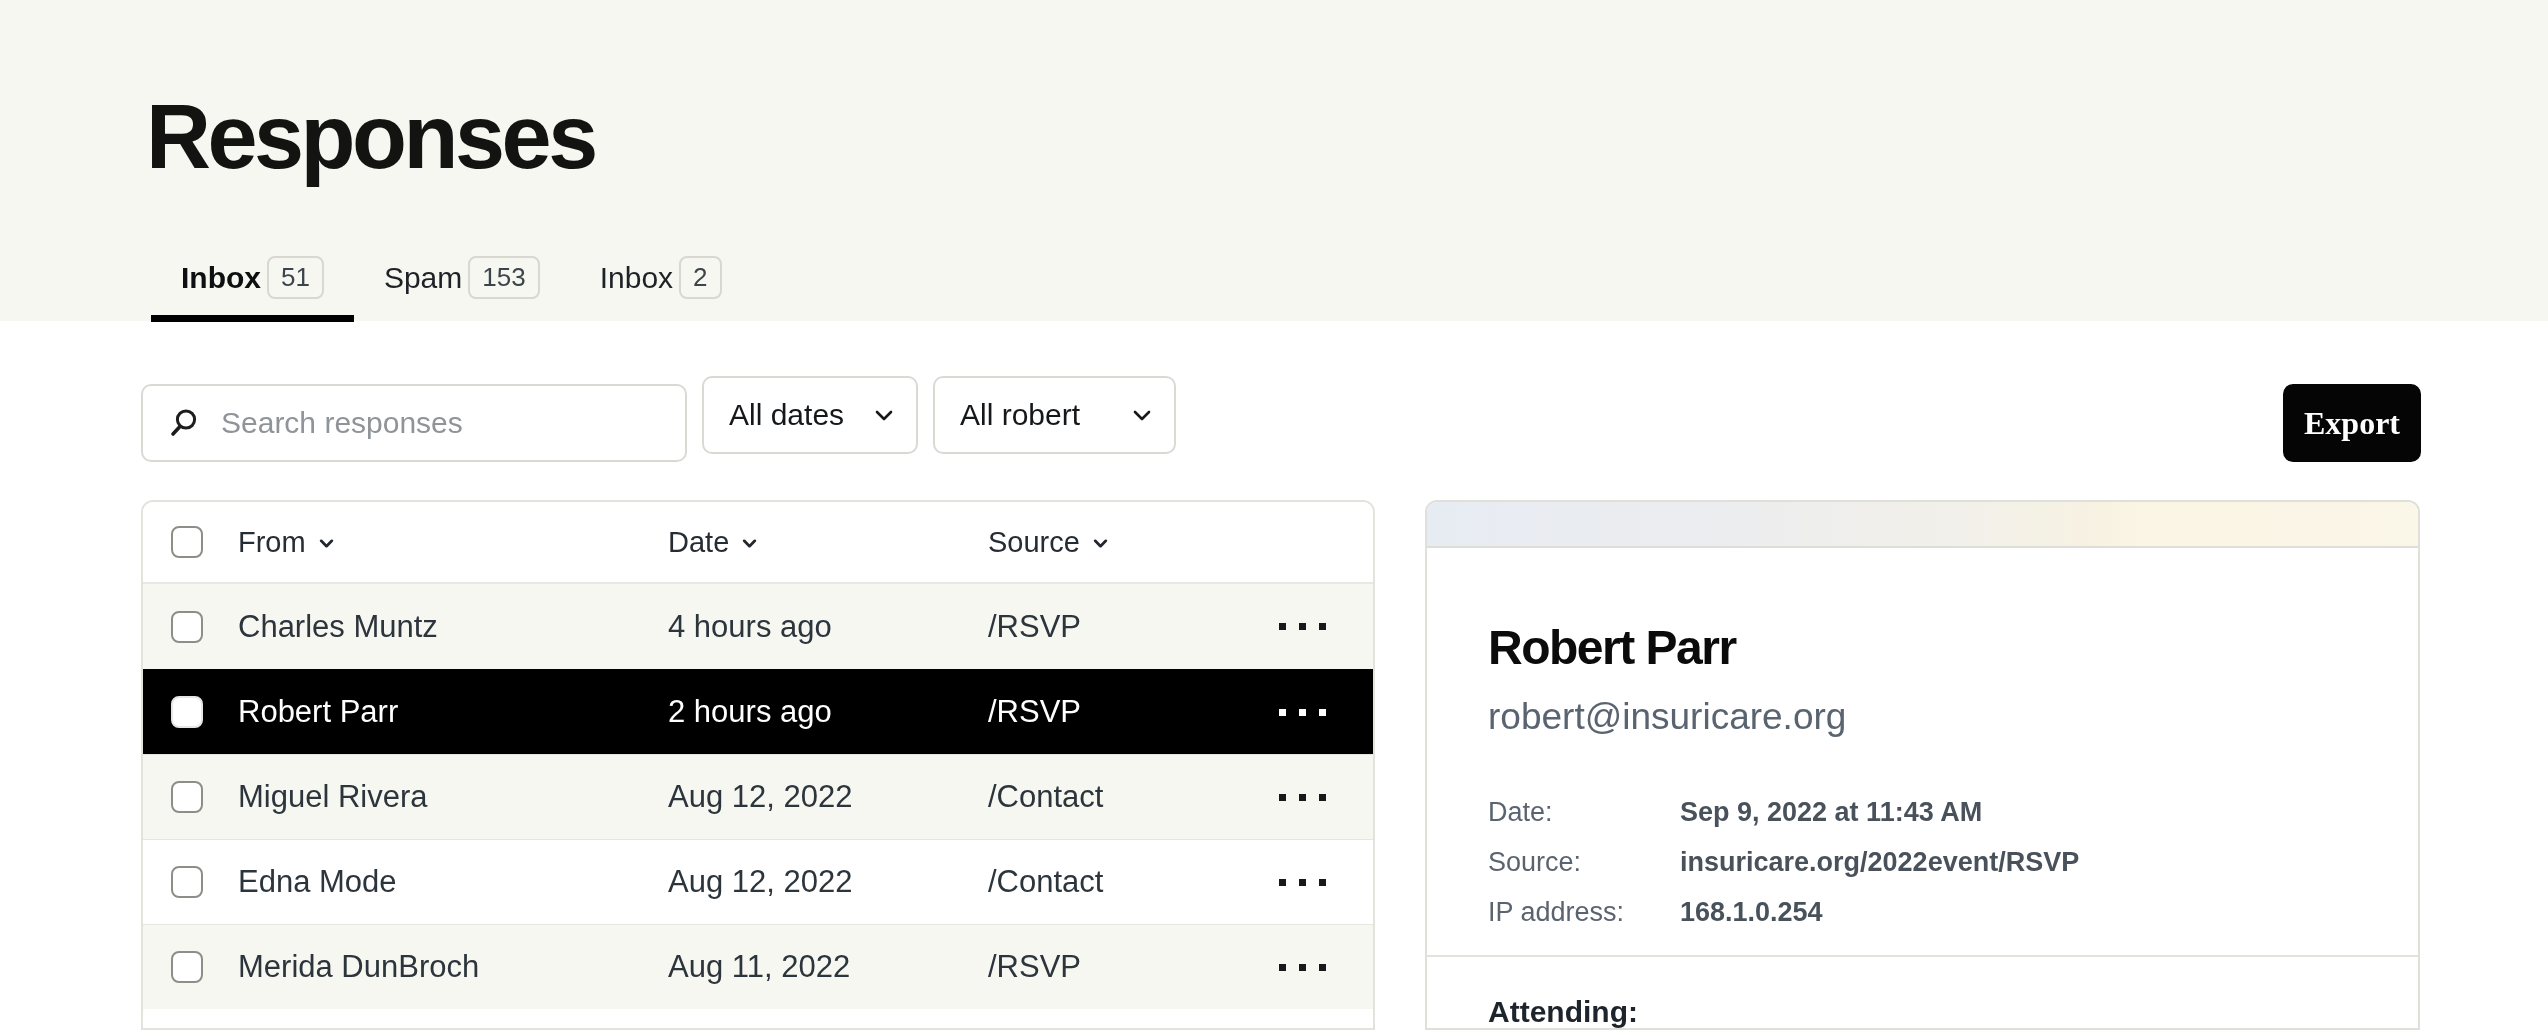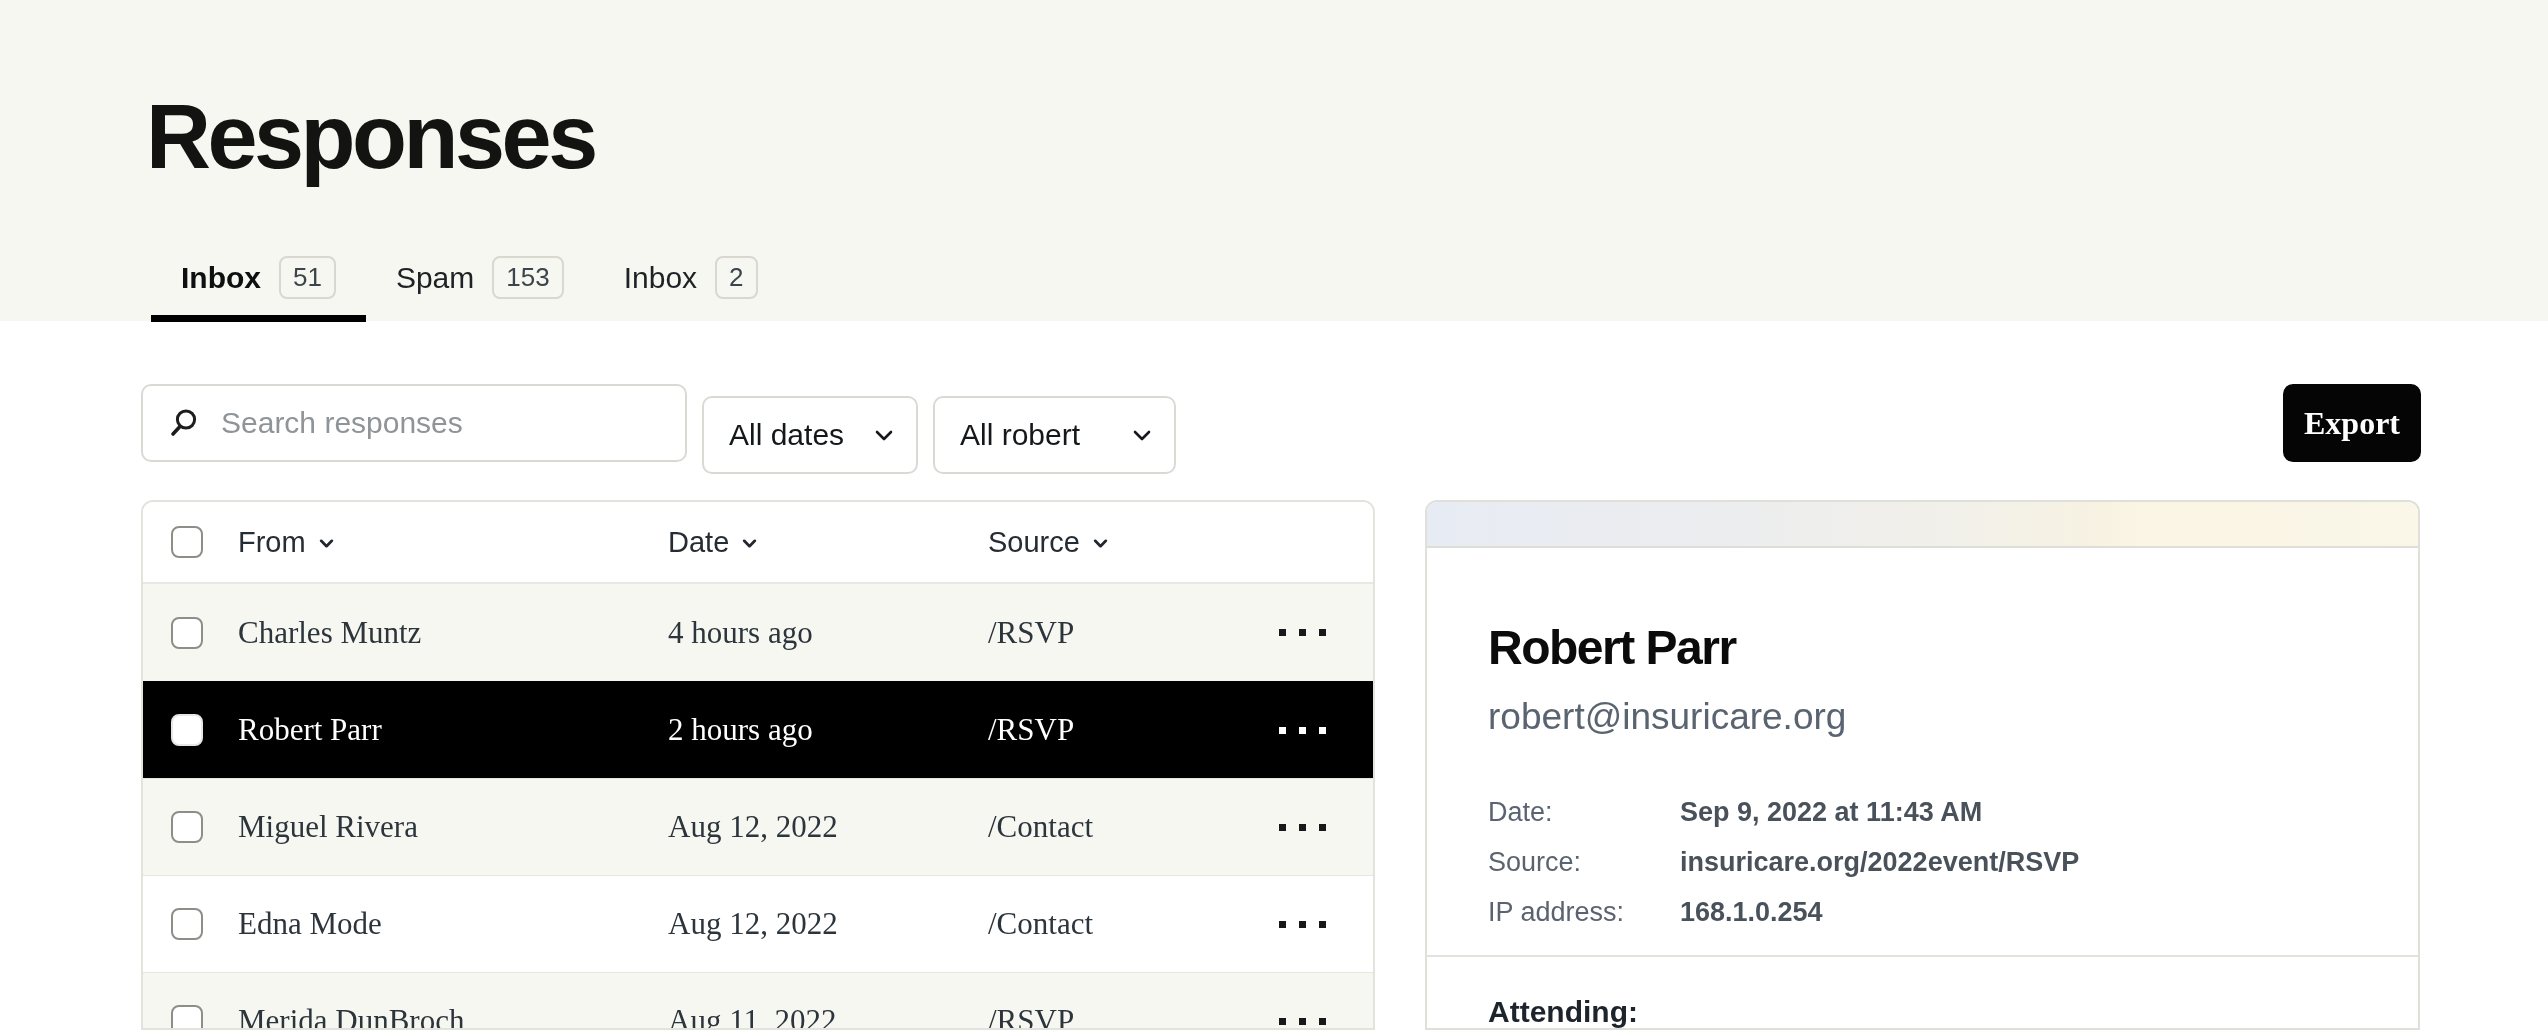--- a/index.html
+++ b/index.html
@@ -13,21 +13,21 @@
 
   
   .page-title {
     position:absolute; left:146px; top:92px;
     font-size:90px; font-weight:700; letter-spacing:-3.5px; color:#131311; line-height:1;
   }
 
   
   .tabs { position:absolute; left:151px; top:240px; height:82px; display:flex; align-items:stretch; }
   .tab {
-    display:flex; align-items:center; gap:18px; padding:0 30px;
+    display:flex; align-items:center; gap:6px; padding:0 30px;
     border-bottom:7px solid transparent; cursor:pointer;
   }
   .tab .tab-label { font-size:30px; color:#1e2126; }
   .tab.active { border-bottom-color:#000; }
   .tab.active .tab-label { font-weight:700; color:#0e0f11; }
   .badge {
     font-size:26px; color:#3c444c; line-height:1;
     border:2px solid #d8d8d0; border-radius:8px; padding:6px 12px 7px; background:transparent;
   }
 
@@ -38,21 +38,21 @@
     display:flex; align-items:center; padding:0 20px 0 26px;
   }
   .search-box svg { flex:0 0 auto; }
   .search-box input {
     border:none; outline:none; background:transparent; width:100%;
     font-size:30px; color:#16181b; margin-left:22px;
     font-family:"Liberation Sans","DejaVu Sans",sans-serif;
   }
   .search-box input::placeholder { color:#8f9499; opacity:1; }
   .dropdown {
-    position:absolute; top:396px; height:78px; background:#fff;
+    position:absolute; top:376px; height:78px; background:#fff;
     border:2px solid #dadad5; border-radius:10px;
     display:flex; align-items:center; justify-content:space-between;
     padding:0 20px 0 25px; font-size:30px; color:#15181b; cursor:pointer;
   }
   .dd-dates { left:702px; width:216px; }
   .dd-sources { left:933px; width:243px; }
   .export-btn {
     position:absolute; left:2283px; top:384px; width:138px; height:78px;
     background:#050505; border:none; border-radius:10px; color:#fff;
     font-size:32px; font-weight:700; cursor:pointer;
@@ -67,21 +67,21 @@
   .grid {
     display:grid; grid-template-columns:67px 430px 320px 1fr 110px;
     align-items:center; padding:0 16px 0 28px;
   }
   .thead { height:82px; border-bottom:2px solid #e8e8e2; background:#fff; }
   .hcell { display:flex; align-items:center; gap:12px; font-size:29px; color:#262c33; cursor:pointer; }
   .hcell svg { color:#21272e; margin-top:3px; }
   .cb {
     width:32px; height:32px; background:#fff; border:2px solid #8e8e89; border-radius:8px; cursor:pointer;
   }
-  .row { height:97px; background:#fff; cursor:pointer;font-family:Liberation Serif, serif; }
+  .row { height:85px; background:#fff; cursor:pointer; }
   .row + .row { border-top:1px solid #e6e6e1; }
   .row.alt { background:#f7f7f1; }
   .row .cell { font-size:31px; color:#2c343c; }
   .row.selected { background:#000; border-top-color:#000; }
   .row.selected .cell { color:#fff; }
   .row.selected .cb { border-color:#e6e6e6; background:#fff; }
   .dots { display:flex; justify-content:center; align-items:center; cursor:pointer; height:100%; }
   .dots i { width:7px; height:7px; background:#16181a; display:inline-block; margin:0 6.5px; }
   .row.selected .dots i { background:#fff; }
 

